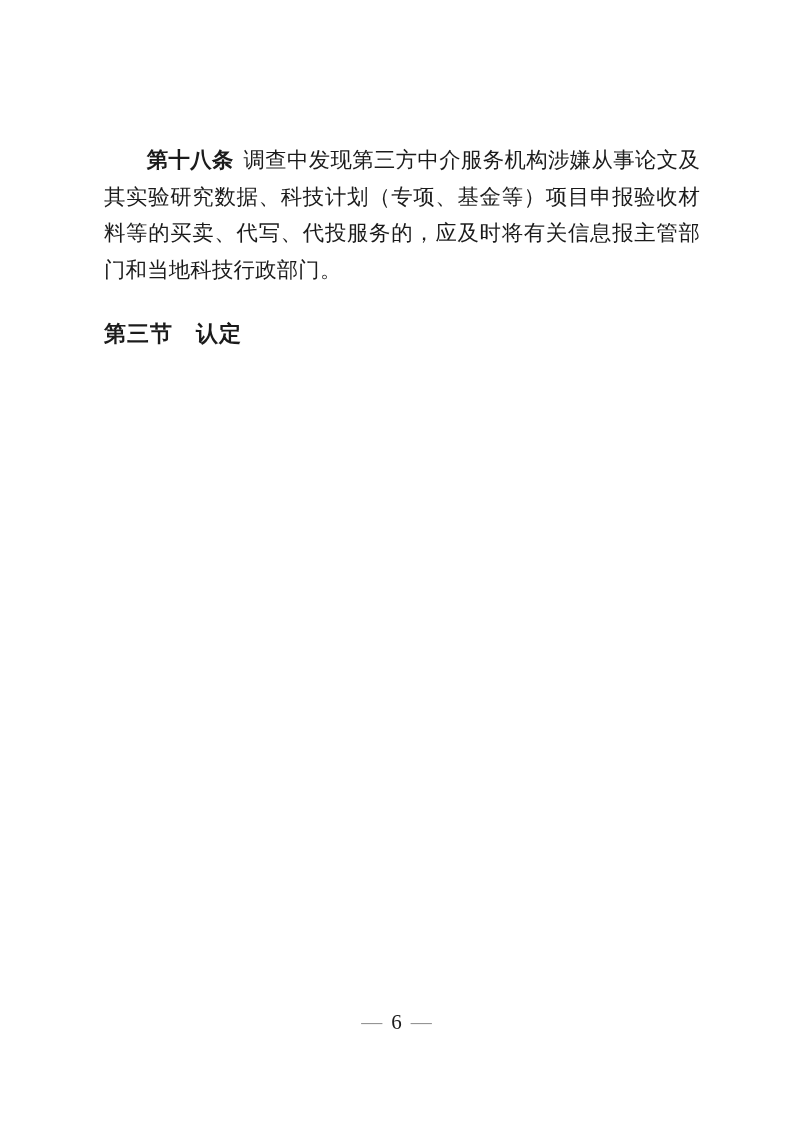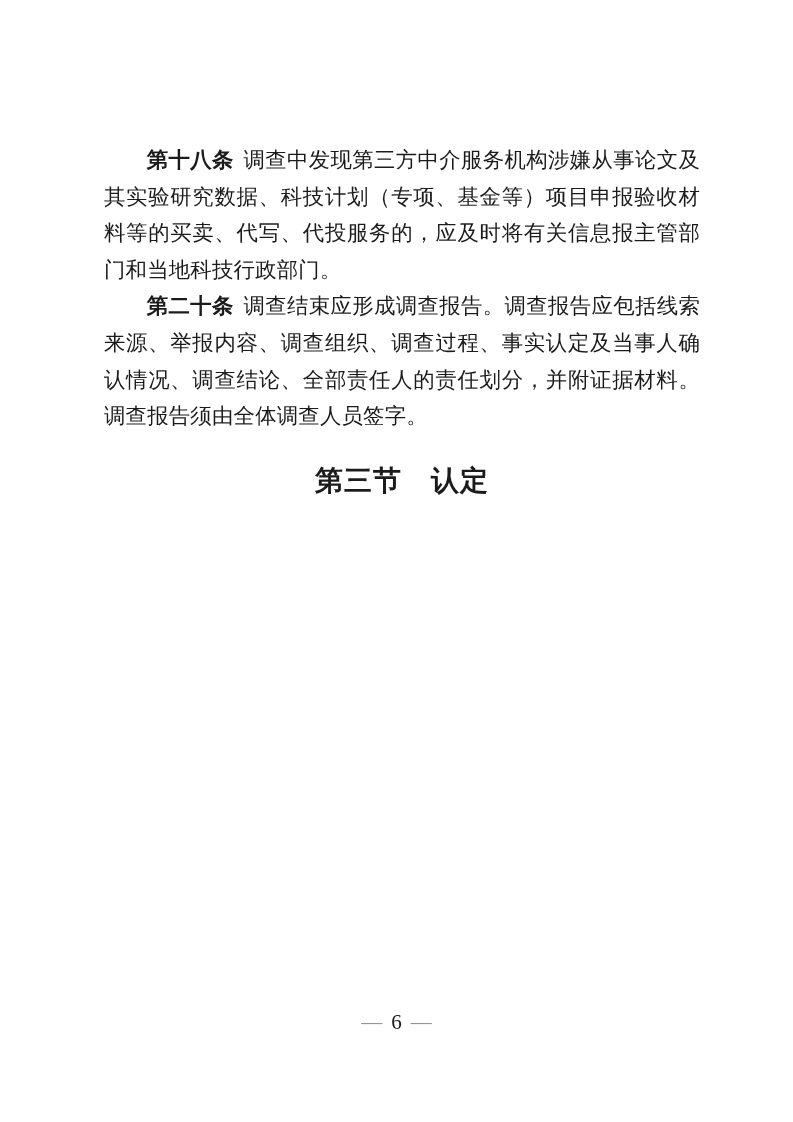--- a/index.html
+++ b/index.html
@@ -29,24 +29,23 @@
     text-align: justify;
     text-indent: 2em;
     letter-spacing: 0.2px;
   }
   .term {
     font-weight: bold;
     margin-right: 0.45em;
   }
   .section-heading {
     margin: 28px 0 36px 0;
-    font-size: 28px;
+    font-size: 22px;
     line-height: 36.6px;
     font-weight: bold;
-    text-align: center;
     text-indent: 0;
     letter-spacing: 1px;
   }
   .footer {
     position: absolute;
     top: 1007px;
     left: 0;
     width: 100%;
     text-align: center;
     font-size: 21px;
@@ -62,21 +61,20 @@
 </style>
 </head>
 <body>
 
 <div class="doc">
   <div class="content">
 
     <p class="para"><span class="term">第十八条</span><span>调查中发现第三方中介服务机构涉嫌从事论文及其实验研究数据、科技计划（专项、基金等）项目申报验收材料等的买卖、代写、代投服务的，应及时将有关信息报主管部门和当地科技行政部门。</span></p>
 
 
-    <p class="para"><span class="term">第二十条</span><span>调查结束应形成调查报告。调查报告应包括线索来源、举报内容、调查组织、调查过程、事实认定及当事人确认情况、调查结论、全部责任人的责任划分，并附证据材料。调查报告须由全体调查人员签字。</span></p>
 
     <h2 class="section-heading">第三节　认定</h2>
 
 
   </div>
 
   <div class="footer">
     <span class="dash">—</span><span class="num">6</span><span class="dash">—</span>
   </div>
 </div>

